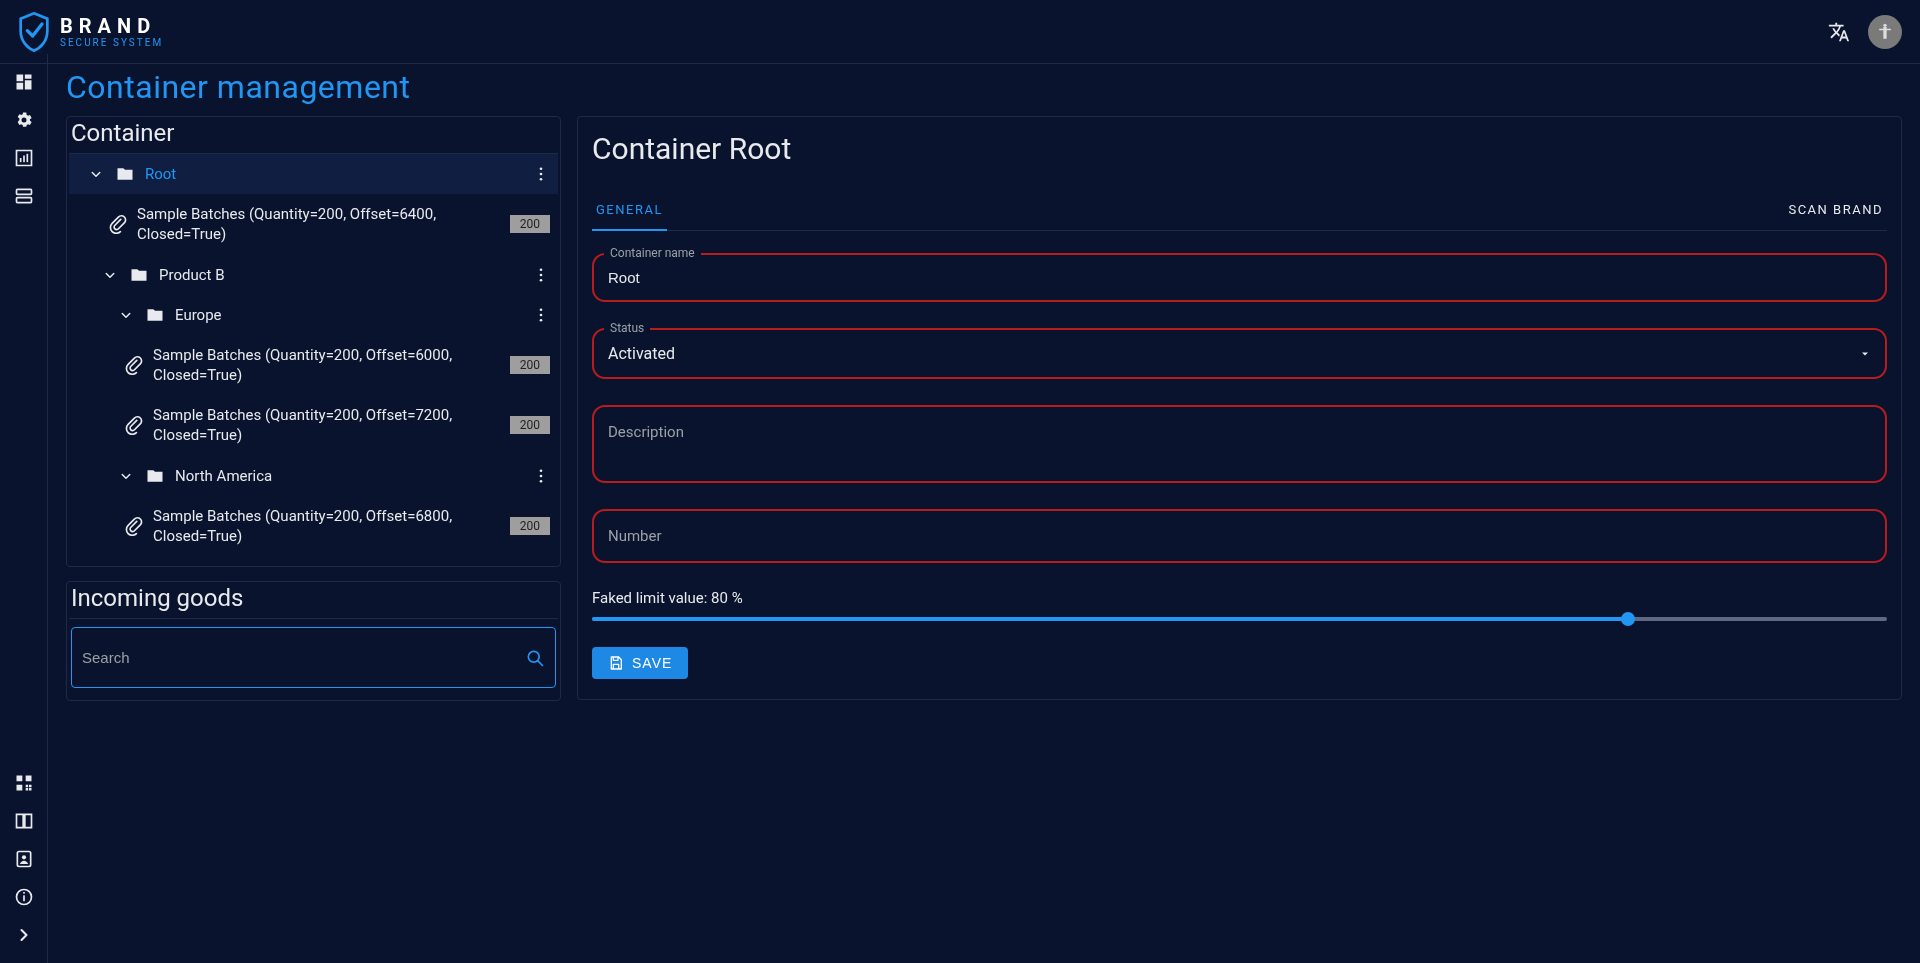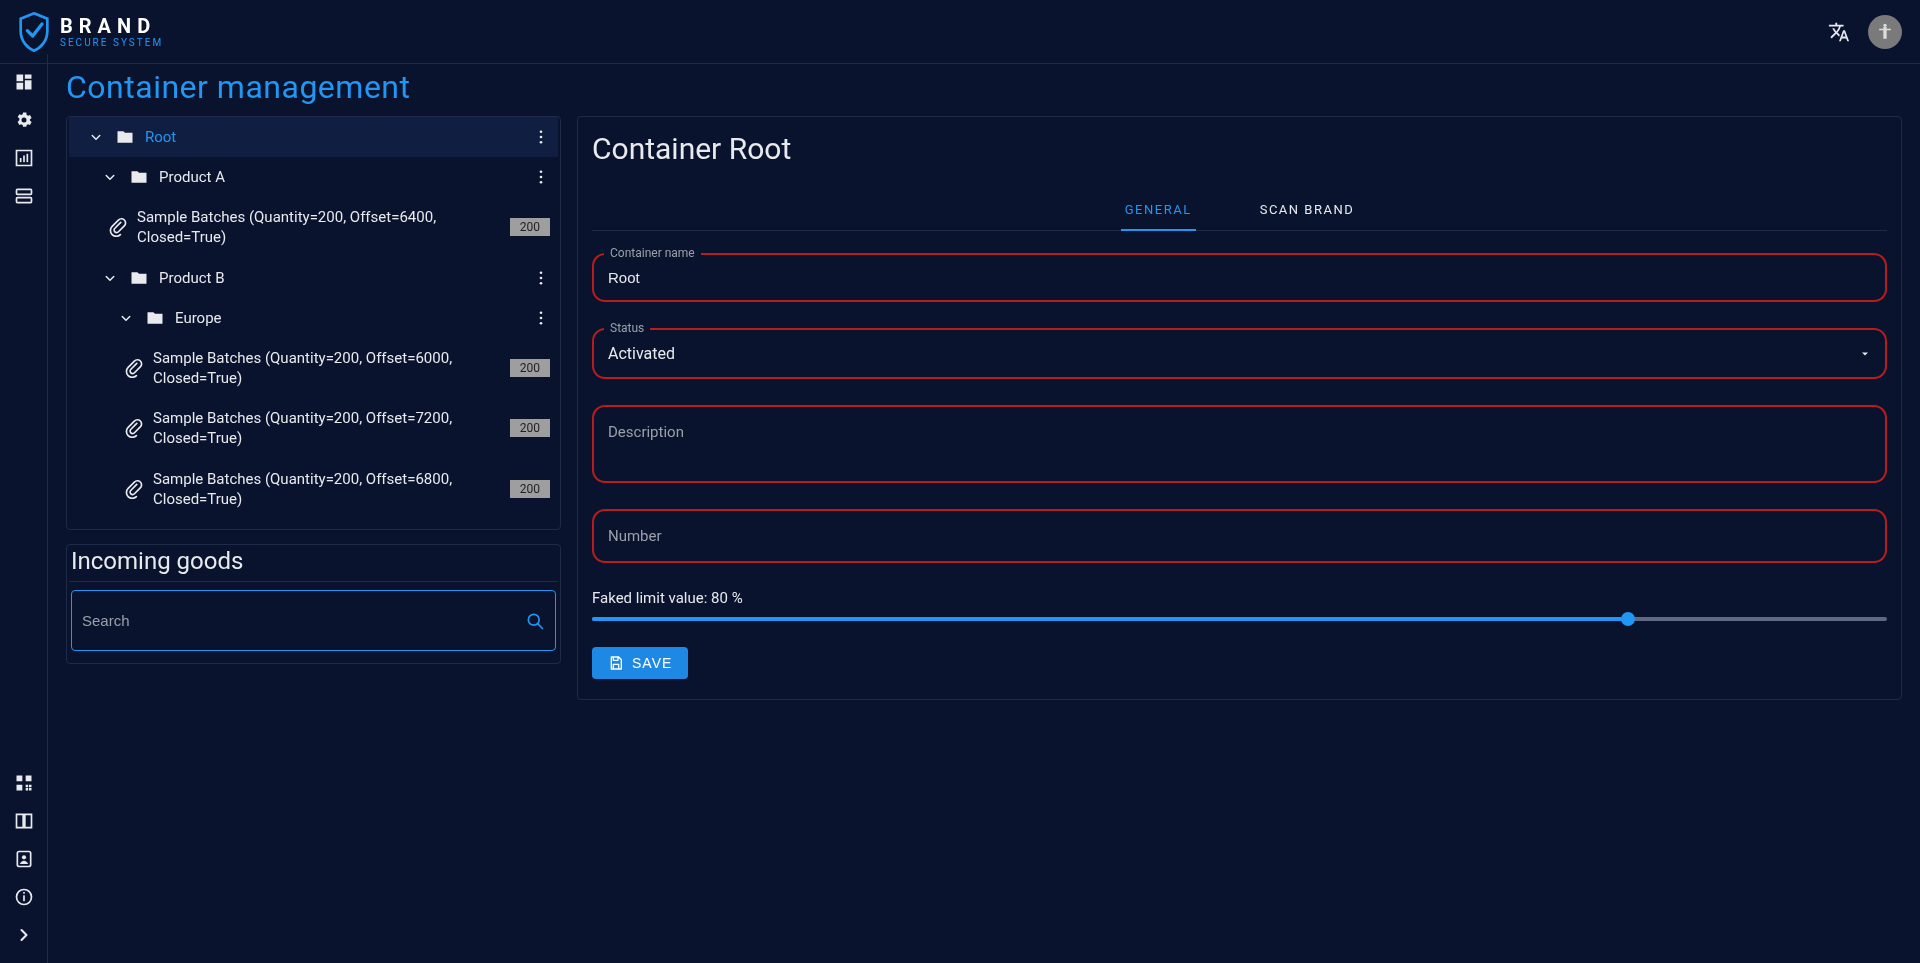--- a/index.html
+++ b/index.html
@@ -198,21 +198,21 @@
     border-radius: 4px;
     padding: 14px 14px 20px 14px;
   }
   .detail-title {
     font-size: 30px;
     font-weight: 400;
     margin-bottom: 24px;
   }
   .tabs {
     display: flex;
-    justify-content: center;
+    justify-content: space-between;
     gap: 60px;
     border-bottom: 1px solid #1e2a47;
     margin-bottom: 22px;
   }
   .tab {
     padding: 12px 4px;
     font-size: 13px;
     letter-spacing: 1.5px;
     cursor: pointer;
     color: #e8eaed;
@@ -395,50 +395,37 @@
 </div>
 
 <div class="main">
   <div class="page-title">Container management</div>
 
   <div class="content-row">
 
     <div class="left-panel">
 
       <div class="panel">
+        <div class="panel-title">Container</div>
 
         <div class="tree-row selected depth-0">
           <svg class="chevron" viewBox="0 0 24 24">
               <path d="M7 10l5 5 5-5" fill="none" stroke="#e8eaed" stroke-width="2" stroke-linecap="round" stroke-linejoin="round"></path>
             </svg>
           <svg class="folder" viewBox="0 0 24 24">
               <path d="M3 5h7l2 2h9v12H3z"></path>
             </svg>
           <span class="label">Root</span>
           <svg class="more" viewBox="0 0 24 24">
               <circle cx="12" cy="5" r="1.8"></circle>
               <circle cx="12" cy="12" r="1.8"></circle>
               <circle cx="12" cy="19" r="1.8"></circle>
             </svg>
         </div>
 
-        <div class="tree-row depth-1">
-          <svg class="chevron" viewBox="0 0 24 24">
-              <path d="M7 10l5 5 5-5" fill="none" stroke="#e8eaed" stroke-width="2" stroke-linecap="round" stroke-linejoin="round"></path>
-            </svg>
-          <svg class="folder" viewBox="0 0 24 24">
-              <path d="M3 5h7l2 2h9v12H3z"></path>
-            </svg>
-          <span class="label">Product A</span>
-          <svg class="more" viewBox="0 0 24 24">
-              <circle cx="12" cy="5" r="1.8"></circle>
-              <circle cx="12" cy="12" r="1.8"></circle>
-              <circle cx="12" cy="19" r="1.8"></circle>
-            </svg>
-        </div>
 
         <div class="tree-row leaf depth-leaf-1">
           <svg class="attach" viewBox="0 0 24 24">
               <path d="M16.5 6.5l-7 7a3 3 0 104.24 4.24l7-7a5 5 0 10-7.07-7.07l-7.5 7.5a7 7 0 109.9 9.9" fill="none" stroke="#e8eaed" stroke-width="2" stroke-linecap="round"></path>
             </svg>
           <span class="label">Sample Batches (Quantity=200, Offset=6400, Closed=True)</span>
           <span class="badge">200</span>
         </div>
 
         <div class="tree-row depth-1">
@@ -479,20 +466,34 @@
           <span class="badge">200</span>
         </div>
         <div class="tree-row leaf depth-leaf-2">
           <svg class="attach" viewBox="0 0 24 24">
               <path d="M16.5 6.5l-7 7a3 3 0 104.24 4.24l7-7a5 5 0 10-7.07-7.07l-7.5 7.5a7 7 0 109.9 9.9" fill="none" stroke="#e8eaed" stroke-width="2" stroke-linecap="round"></path>
             </svg>
           <span class="label">Sample Batches (Quantity=200, Offset=7200, Closed=True)</span>
           <span class="badge">200</span>
         </div>
 
+        <div class="tree-row depth-2">
+          <svg class="chevron" viewBox="0 0 24 24">
+              <path d="M7 10l5 5 5-5" fill="none" stroke="#e8eaed" stroke-width="2" stroke-linecap="round" stroke-linejoin="round"></path>
+            </svg>
+          <svg class="folder" viewBox="0 0 24 24">
+              <path d="M3 5h7l2 2h9v12H3z"></path>
+            </svg>
+          <span class="label">North America</span>
+          <svg class="more" viewBox="0 0 24 24">
+              <circle cx="12" cy="5" r="1.8"></circle>
+              <circle cx="12" cy="12" r="1.8"></circle>
+              <circle cx="12" cy="19" r="1.8"></circle>
+            </svg>
+        </div>
 
         <div class="tree-row leaf depth-leaf-2">
           <svg class="attach" viewBox="0 0 24 24">
               <path d="M16.5 6.5l-7 7a3 3 0 104.24 4.24l7-7a5 5 0 10-7.07-7.07l-7.5 7.5a7 7 0 109.9 9.9" fill="none" stroke="#e8eaed" stroke-width="2" stroke-linecap="round"></path>
             </svg>
           <span class="label">Sample Batches (Quantity=200, Offset=6800, Closed=True)</span>
           <span class="badge">200</span>
         </div>
       </div>
 

